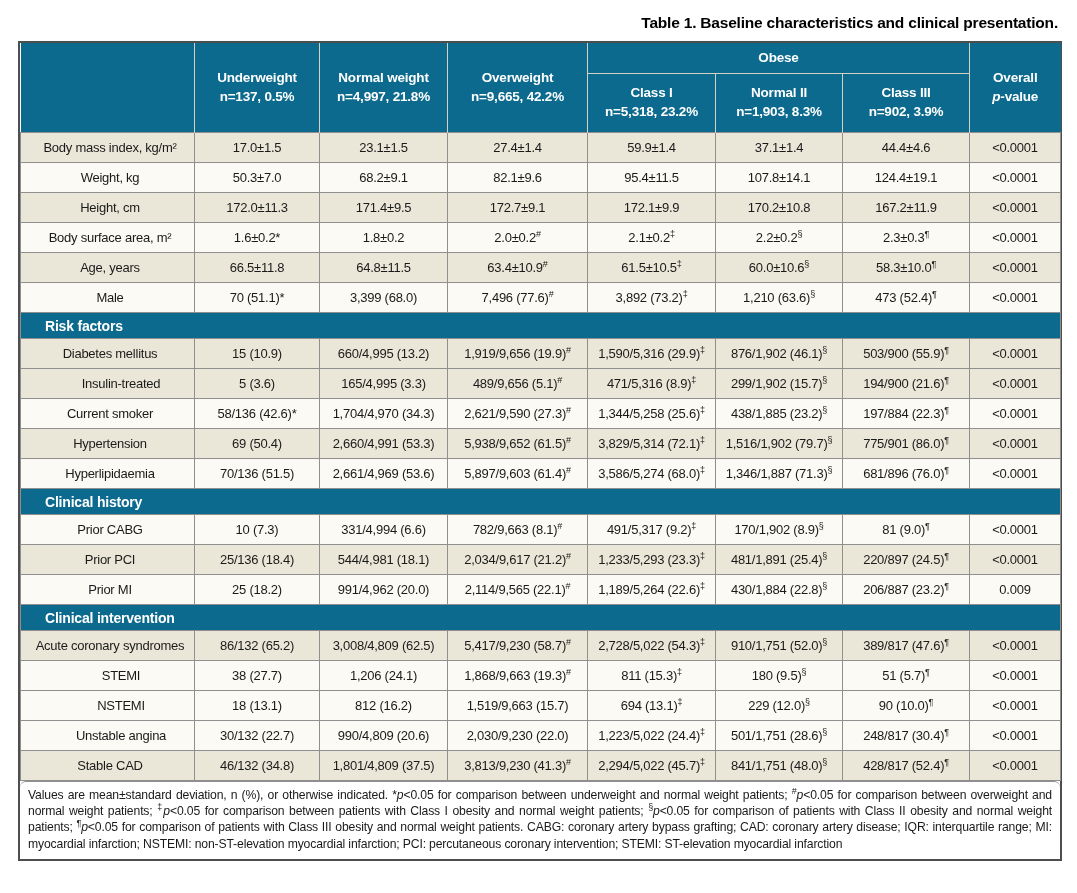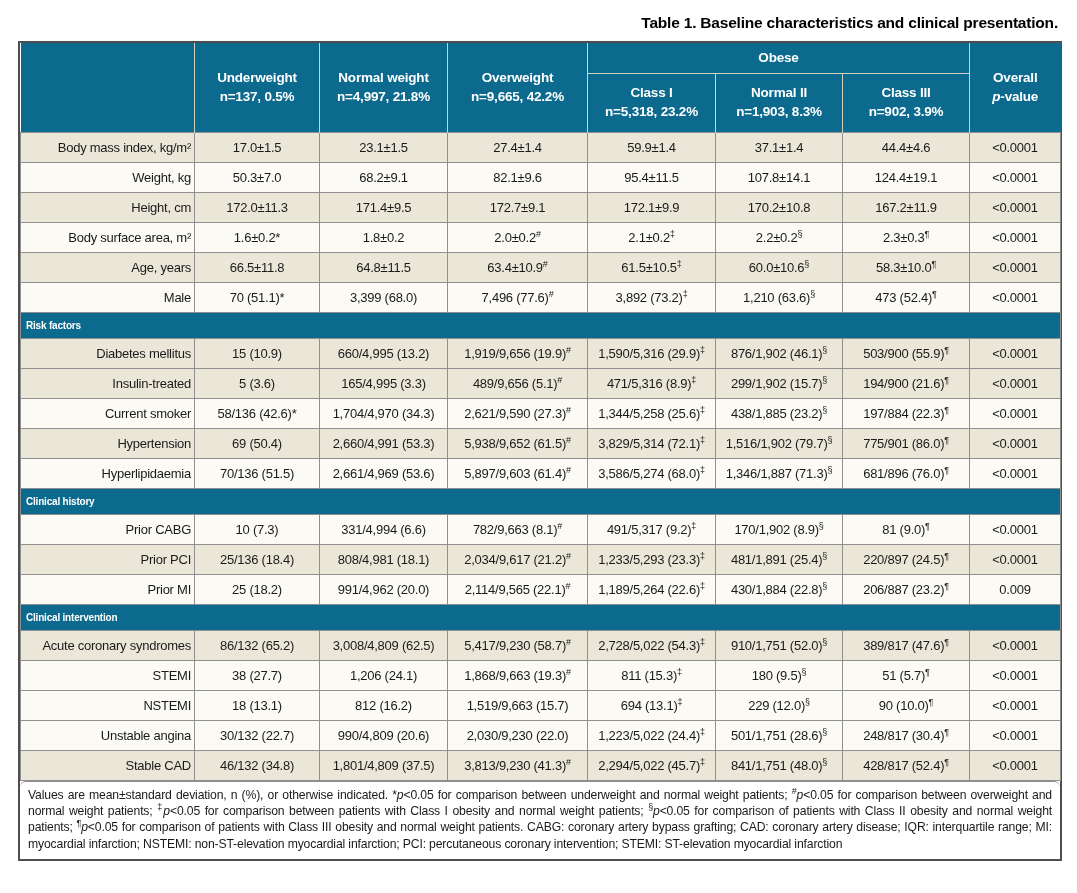--- a/index.html
+++ b/index.html
@@ -20,27 +20,27 @@
   thead th:first-child{border-left:none;}
   thead tr.classes-row th:first-child{border-left:1px solid var(--pale);}
   th.obese-th{border-bottom:1px solid var(--pale);height:26px;}
   tr.top-head th{height:26px;}
   tr.classes-row th{height:54px;}
   th .sub{font-weight:700;text-align:center;}
   tbody td{
     border:1px solid var(--grid);font-size:13px;letter-spacing:-0.25px;
     height:29px;text-align:center;vertical-align:middle;padding:0 3px;color:#1a1a1a;
   }
-  tbody td.lbl{text-align:right;padding-left:8px;margin-left:42px;}
+  tbody td.lbl{text-align:center;padding-left:8px;margin-left:42px;}
   tbody td.lbl.indent{padding-left:30px;}
   tbody tr.cream td{background:var(--row-cream);}
   tbody tr.white td{background:var(--row-white);}
   tbody tr.section-row td{
-    background:var(--header-bg);color:#fff;font-weight:700;font-size:10px;
-    text-align:left;padding-left:5px;height:25px;letter-spacing:-0.2px;
+    background:var(--header-bg);color:#fff;font-weight:700;font-size:14px;
+    text-align:left;padding-left:24px;height:25px;letter-spacing:-0.2px;
   }
   sup{font-size:9px;line-height:0;}
   .footnote{
     border-top:1px solid var(--grid);padding:5px 8px 7px 8px;background:#ffffff;
     font-size:12.2px;line-height:1.33;letter-spacing:-0.15px;text-align:justify;color:#1a1a1a;border-radius:6px;
   }
   i{font-style:italic;}
 </style>
 </head>
 <body>
@@ -219,21 +219,21 @@
             <td>331/4,994 (6.6)</td>
             <td>782/9,663 (8.1)<sup>#</sup></td>
             <td>491/5,317 (9.2)<sup>‡</sup></td>
             <td>170/1,902 (8.9)<sup>§</sup></td>
             <td>81 (9.0)<sup>¶</sup></td>
             <td>&lt;0.0001</td>
           </tr>
           <tr class="cream">
             <td class="lbl">Prior PCI</td>
             <td>25/136 (18.4)</td>
-            <td>808/4,981 (18.1)</td>
+            <td>544/4,981 (18.1)</td>
             <td>2,034/9,617 (21.2)<sup>#</sup></td>
             <td>1,233/5,293 (23.3)<sup>‡</sup></td>
             <td>481/1,891 (25.4)<sup>§</sup></td>
             <td>220/897 (24.5)<sup>¶</sup></td>
             <td>&lt;0.0001</td>
           </tr>
           <tr class="white">
             <td class="lbl">Prior MI</td>
             <td>25 (18.2)</td>
             <td>991/4,962 (20.0)</td>

